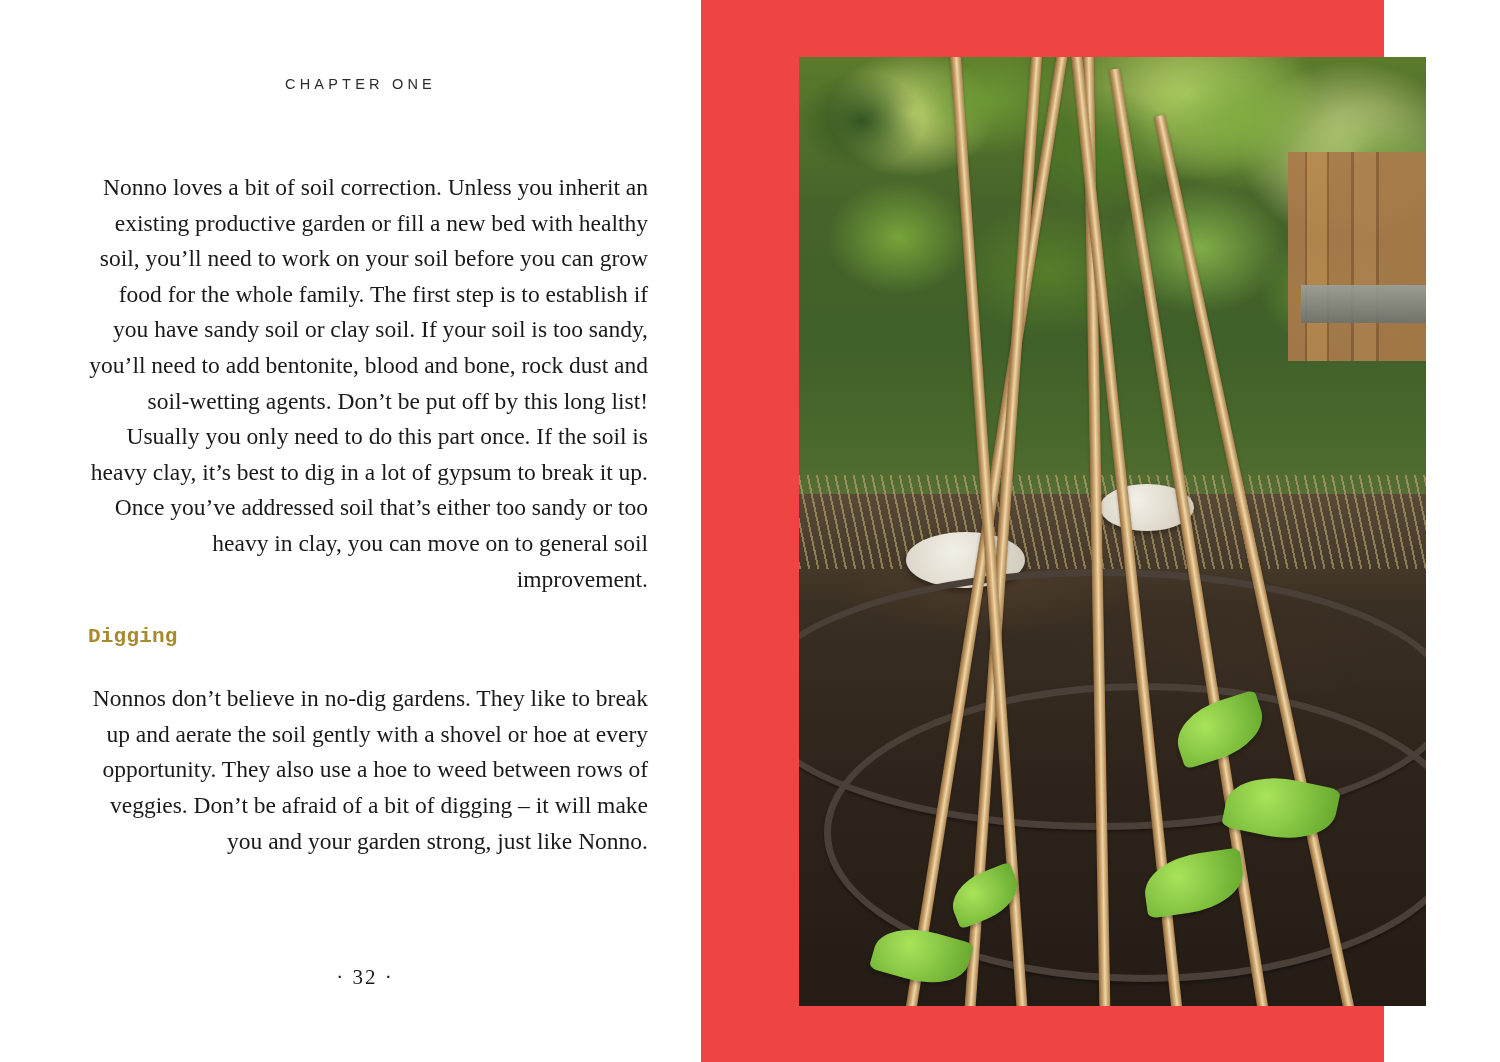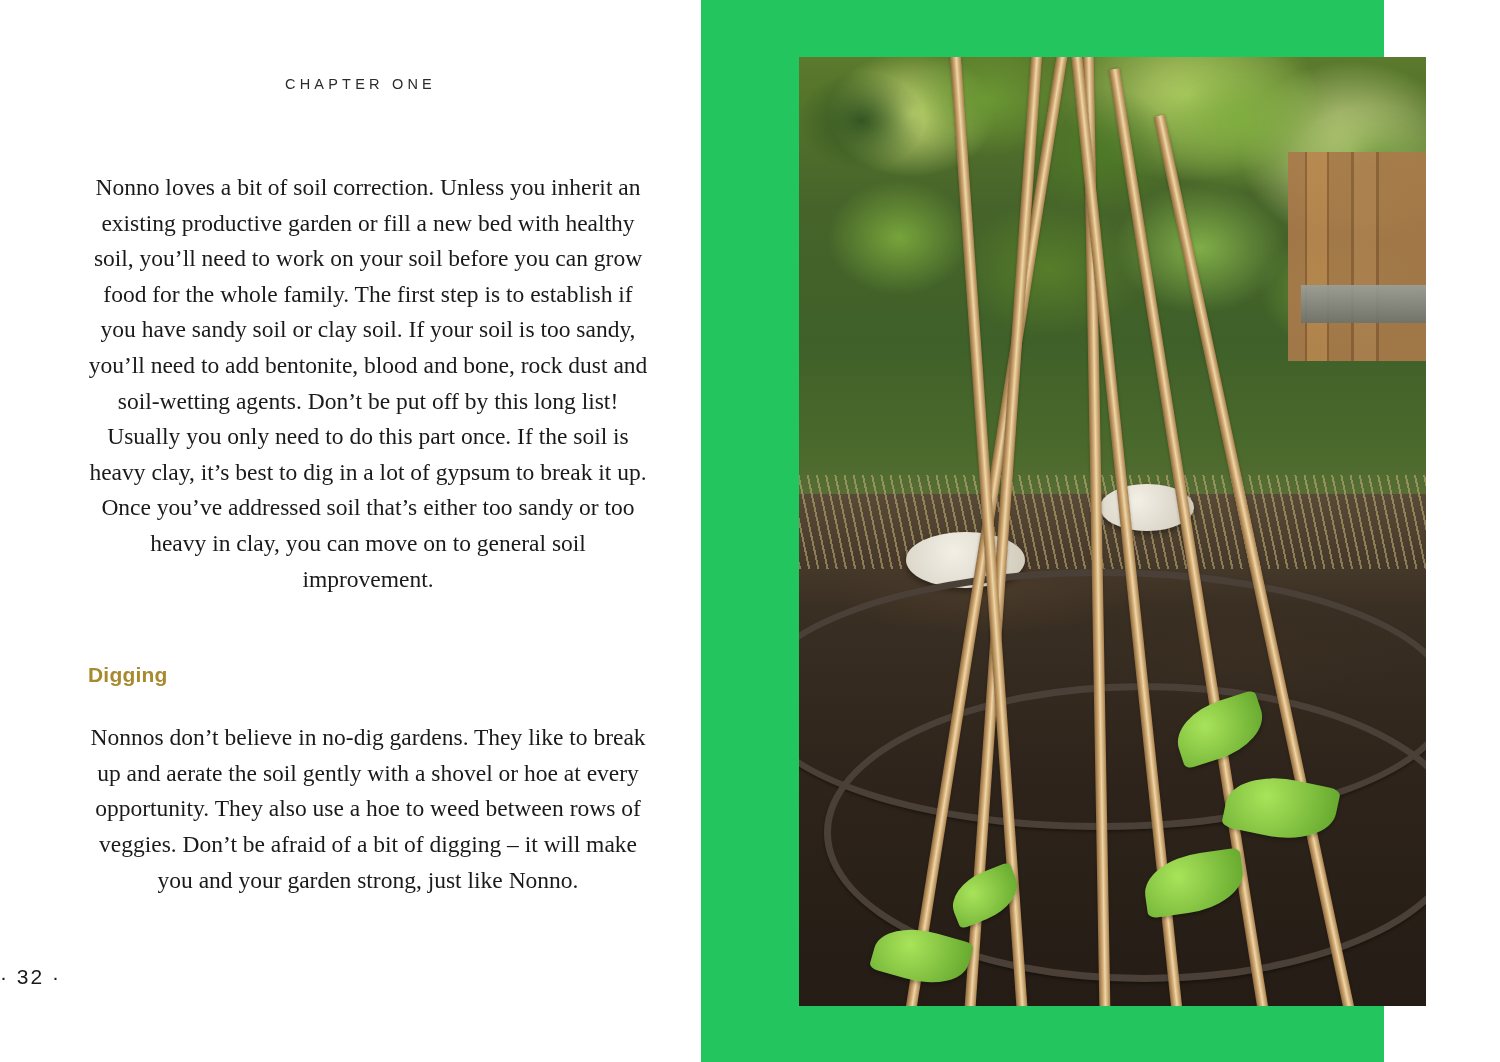--- a/index.html
+++ b/index.html
@@ -10,21 +10,21 @@
   body {
     width: 1500px;
     height: 1062px;
     overflow: hidden;
     font-family: "Liberation Serif", serif;
   }
   .spread {
     position: relative;
     width: 1384px;
     height: 1062px;
-    background: #22c55e;
+    background: #ef4444;
     display: flex;
   }
 
   
   .page-left {
     position: relative;
     width: 760px;
     height: 1062px;
     box-sizing: border-box;
     padding: 0;
@@ -48,38 +48,39 @@
   }
   .section-heading {
     font-family: "Liberation Sans", sans-serif;
     font-size: 21px;
     font-weight: bold;
     color: #a78a2e;
     letter-spacing: 0.2px;
     margin: 0 0 33px 0;
   }
   .section-heading.second {
-    margin-top: 66px;
+    margin-top: 28px;
+    font-family: Liberation Mono, monospace;
   }
   .body-text {
     font-family: "Liberation Serif", serif;
     font-size: 23.5px;
     line-height: 35.6px;
     color: #1a1a1a;
     margin: 0;
-    text-align: center;
+    text-align: right;
     white-space: pre-line;
   }
   .folio {
     position: absolute;
     left: 0;
     top: 965px;
     width: 730px;
-    text-align: left;
-    font-family: Liberation Sans, sans-serif;
+    text-align: center;
+    font-family: Liberation Serif, serif;
     font-size: 21px;
     color: #1a1a1a;
     letter-spacing: 2px;
   }
 
   
   .page-right {
     position: relative;
     width: 740px;
     height: 1062px;

